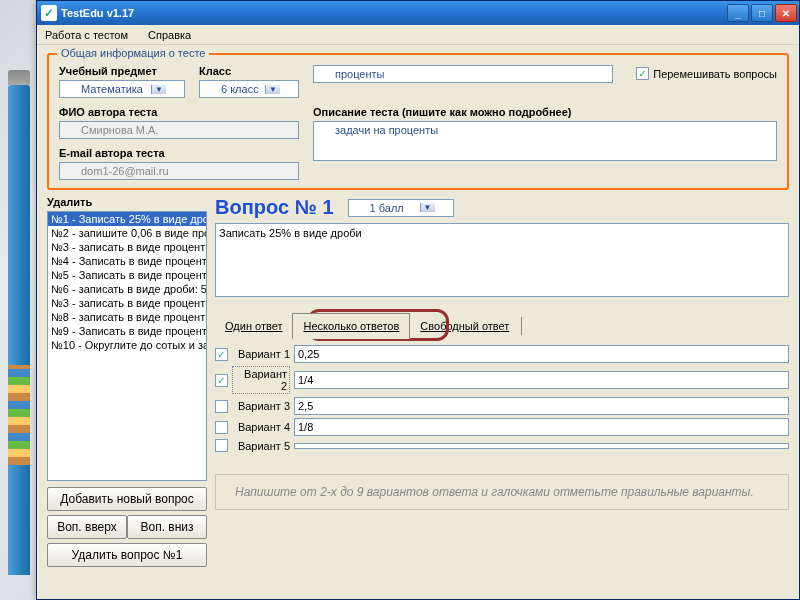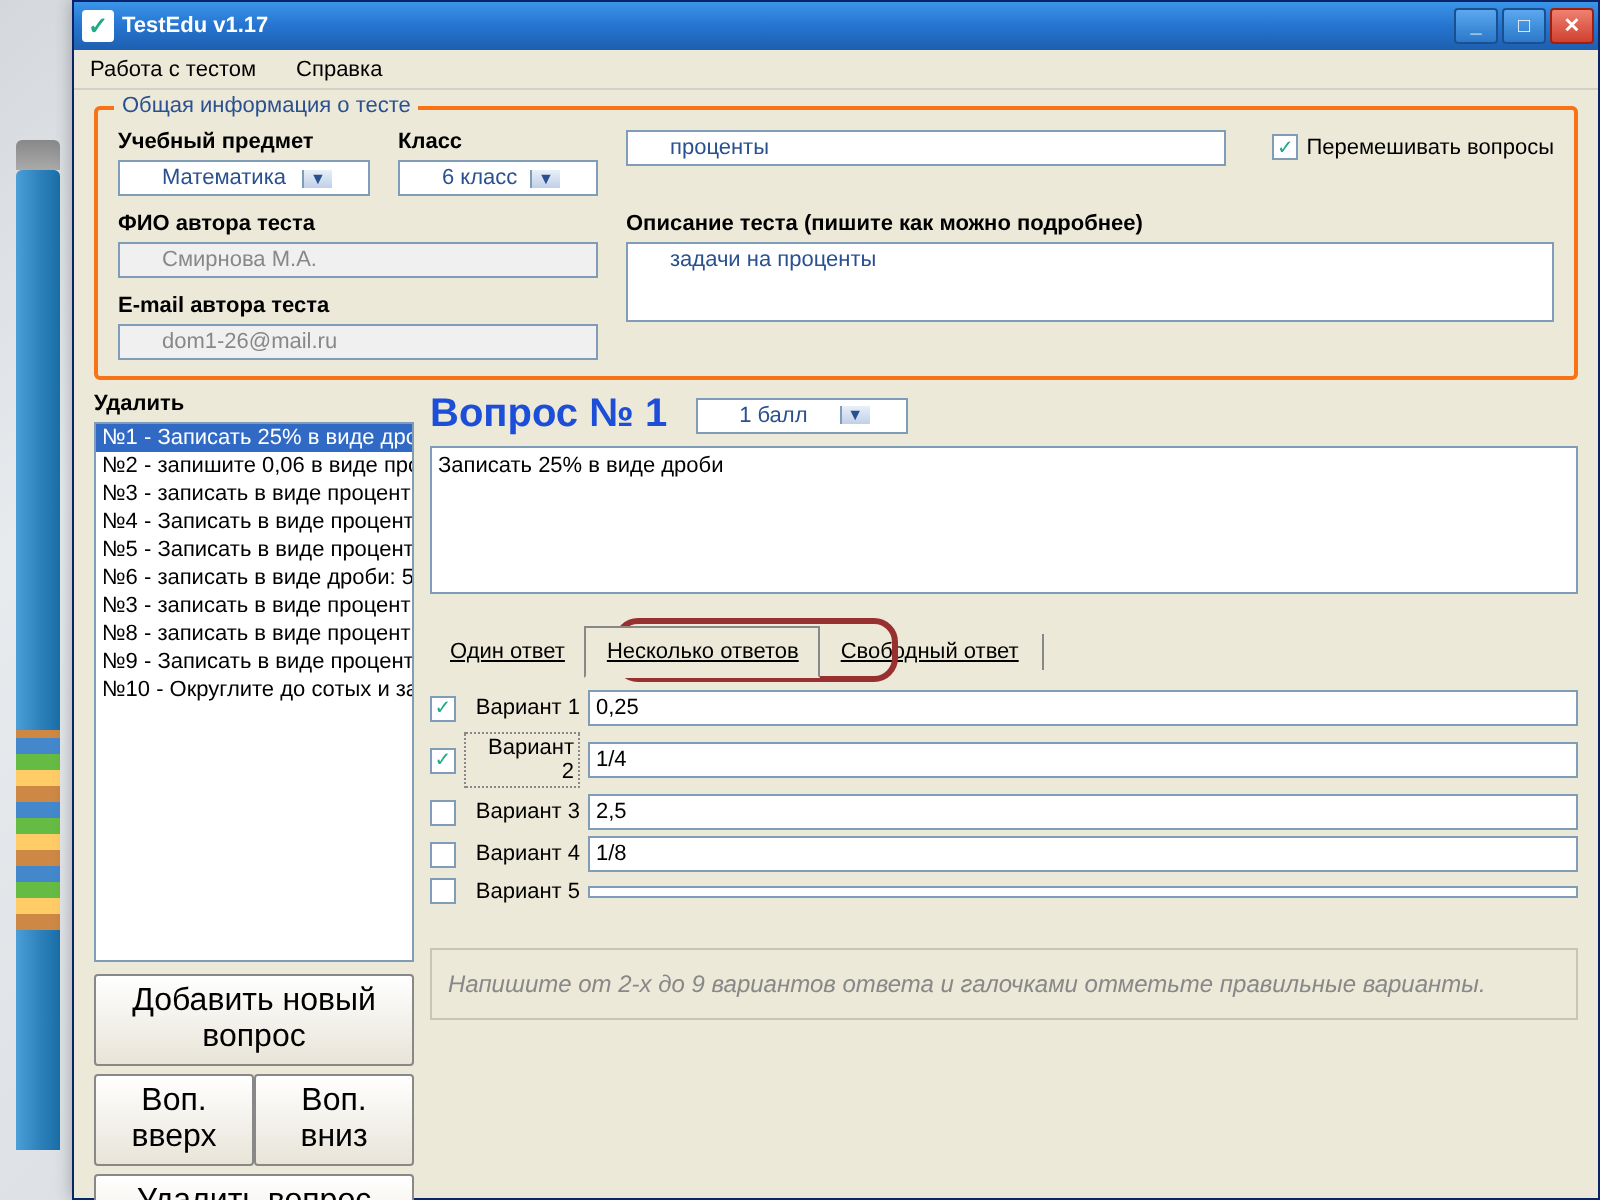--- a/index.html
+++ b/index.html
@@ -30,37 +30,37 @@
 .checkbox { width: 13px; height: 13px; border: 1px solid #7f9db9; background: #fff; display: flex; align-items: center; justify-content: center; color: #2a8; font-size: 10px; cursor: pointer; }
 .textarea { min-height: 40px; resize: none; width: 100%; }
 .main-area { display: flex; gap: 8px; margin-top: 4px; }
 .questions-panel { width: 160px; display: flex; flex-direction: column; }
 .questions-label { font-weight: bold; margin-bottom: 3px; }
 .questions-list { border: 1px solid #7f9db9; background: #fff; height: 270px; overflow: hidden; }
 .qitem { padding: 1px 3px; white-space: nowrap; overflow: hidden; font-size: 11px; cursor: pointer; }
 .qitem.selected { background: #316ac5; color: #fff; }
 .qbtns { display: flex; flex-direction: column; gap: 4px; margin-top: 6px; }
 .qbtns .btnrow { display: flex; gap: 0; }
-.btn { border: 1px solid #888; background: linear-gradient(180deg, #fff 0%, #e8e4d8 100%); padding: 4px 6px; font-size: 16px; cursor: pointer; text-align: center; flex: 1; border-radius: 2px; }
+.btn { border: 1px solid #888; background: linear-gradient(180deg, #fff 0%, #e8e4d8 100%); padding: 4px 6px; font-size: 12px; cursor: pointer; text-align: center; flex: 1; border-radius: 2px; }
 .editor-panel { flex: 1; display: flex; flex-direction: column; }
 .editor-header { display: flex; align-items: center; gap: 14px; margin-bottom: 4px; }
 .question-title { color: #1d4ed8; font-size: 20px; font-weight: bold; }
 .points-select { width: 106px; }
 .question-text { border: 1px solid #7f9db9; background: #fff; padding: 3px; height: 74px; font-size: 11px; }
 .answer-tabs { display: flex; align-items: center; margin-top: 16px; position: relative; }
 .tab { padding: 6px 10px; background: #ece9d8; cursor: pointer; font-size: 11px; text-decoration: underline; }
 .tab.active { border: 1px solid #888; border-bottom: 1px solid #ece9d8; position: relative; z-index: 2; }
 .tab-highlight { position: absolute; border: 3px solid #993030; border-radius: 12px; width: 142px; height: 32px; top: -4px; left: 92px; pointer-events: none; }
 .tab-sep { border-left: 1px solid #888; height: 18px; margin: 0 2px; }
 .variants { margin-top: 6px; display: flex; flex-direction: column; gap: 3px; }
 .variant-row { display: flex; align-items: center; gap: 4px; }
 .variant-label { width: 58px; text-align: right; font-size: 11px; }
 .variant-label.boxed { border: 1px dotted #888; padding: 1px 2px; }
 .variant-input { flex: 1; border: 1px solid #7f9db9; background: #fff; padding: 2px 3px; font-size: 11px; }
-.hint-box { margin-top: 22px; border: 1px solid #c8c4b8; background: #ece9d8; padding: 10px 8px; color: #888; font-style: italic; font-size: 12px; }
+.hint-box { margin-top: 22px; border: 1px solid #c8c4b8; background: #ece9d8; padding: 10px 19px; color: #888; font-style: italic; font-size: 12px; }
 </style>
 </head>
 <body>
 
 <div class="pencil">
     <div class="pencil-stripes"></div>
   </div>
 
 <div class="window">
   <div class="titlebar">

